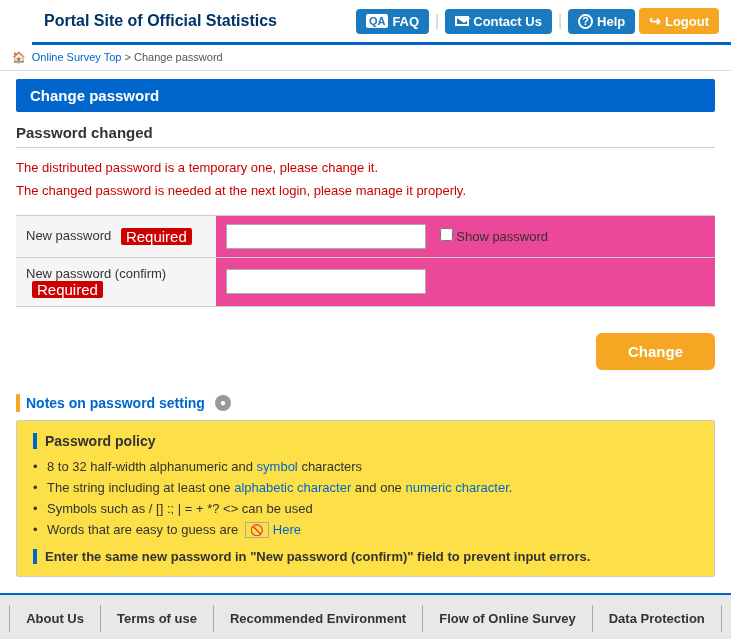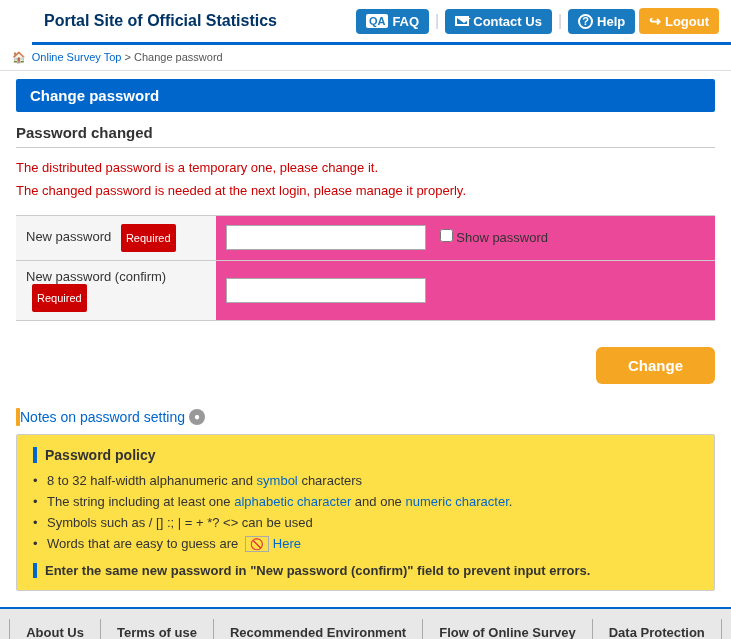--- a/index.html
+++ b/index.html
@@ -26,31 +26,31 @@
     .content { padding: 12px 16px; }
     .section-title { font-size: 15px; font-weight: bold; color: #333; margin-bottom: 8px; border-bottom: 1px solid #ccc; padding-bottom: 6px; }
 
     .warning-text { color: #cc0000; font-size: 13px; line-height: 1.8; margin-bottom: 12px; }
 
     
     .form-table { width: 100%; border-collapse: collapse; border-top: 1px solid #ccc; }
     .form-table td { padding: 8px 10px; border-bottom: 1px solid #ccc; vertical-align: middle; }
     .form-label-cell { width: 200px; background: #f5f5f5; font-size: 13px; color: #333; }
     .form-input-cell { background: #ec4899; }
-    .required-badge { display: inline-block; background: #cc0000; color: #fff; font-size: 11px; padding: 8px 5px; border-radius: 2px; margin-left: 6px; vertical-align: middle; }
+    .required-badge { display: inline-block; background: #cc0000; color: #fff; font-size: 15px; padding: 0 5px; border-radius: 2px; margin-left: 6px; vertical-align: middle; }
     .text-input { border: 1px solid #aaa; padding: 4px 6px; width: 200px; font-size: 13px; }
     .show-password-label { margin-left: 10px; font-size: 13px; color: #333; }
 
     
     .button-row { text-align: right; padding: 14px 16px; }
     .change-btn { background: #f5a623; color: #fff; border: none; padding: 10px 32px; font-size: 15px; font-weight: bold; border-radius: 6px; cursor: pointer; }
 
     
     .notes-section { margin: 10px 16px 16px; }
-    .notes-header { display: flex; align-items: center; gap: 0; font-size: 14px; font-weight: normal; color: #0066cc; margin-bottom: 8px; cursor: pointer; }
+    .notes-header { display: flex; align-items: center; gap: 6px; font-size: 14px; font-weight: bold; color: #0066cc; margin-bottom: 8px; cursor: pointer; }
     .notes-circle-icon { width: 16px; height: 16px; border-radius: 50%; background: #999; color: #fff; font-size: 10px; display: inline-flex; align-items: center; justify-content: center; margin-left: 4px; }
 
     .policy-box { border: 1px solid #ccc; border-radius: 2px; padding: 12px 16px; background: #fde047; }
     .policy-title { font-size: 14px; font-weight: bold; color: #333; margin-bottom: 10px; border-left: 4px solid #0066cc; padding-left: 8px; }
     .policy-list { list-style: none; padding: 0; margin: 0 0 12px; }
     .policy-list li { font-size: 13px; color: #333; margin-bottom: 6px; padding-left: 14px; position: relative; }
     .policy-list li::before { content: "•"; position: absolute; left: 0; color: #333; }
     .policy-list li a { color: #0066cc; text-decoration: none; }
     .policy-list li span.blue { color: #0066cc; }
     .policy-note { font-size: 13px; color: #333; border-left: 4px solid #0066cc; padding-left: 8px; font-weight: bold; margin-top: 0; }

